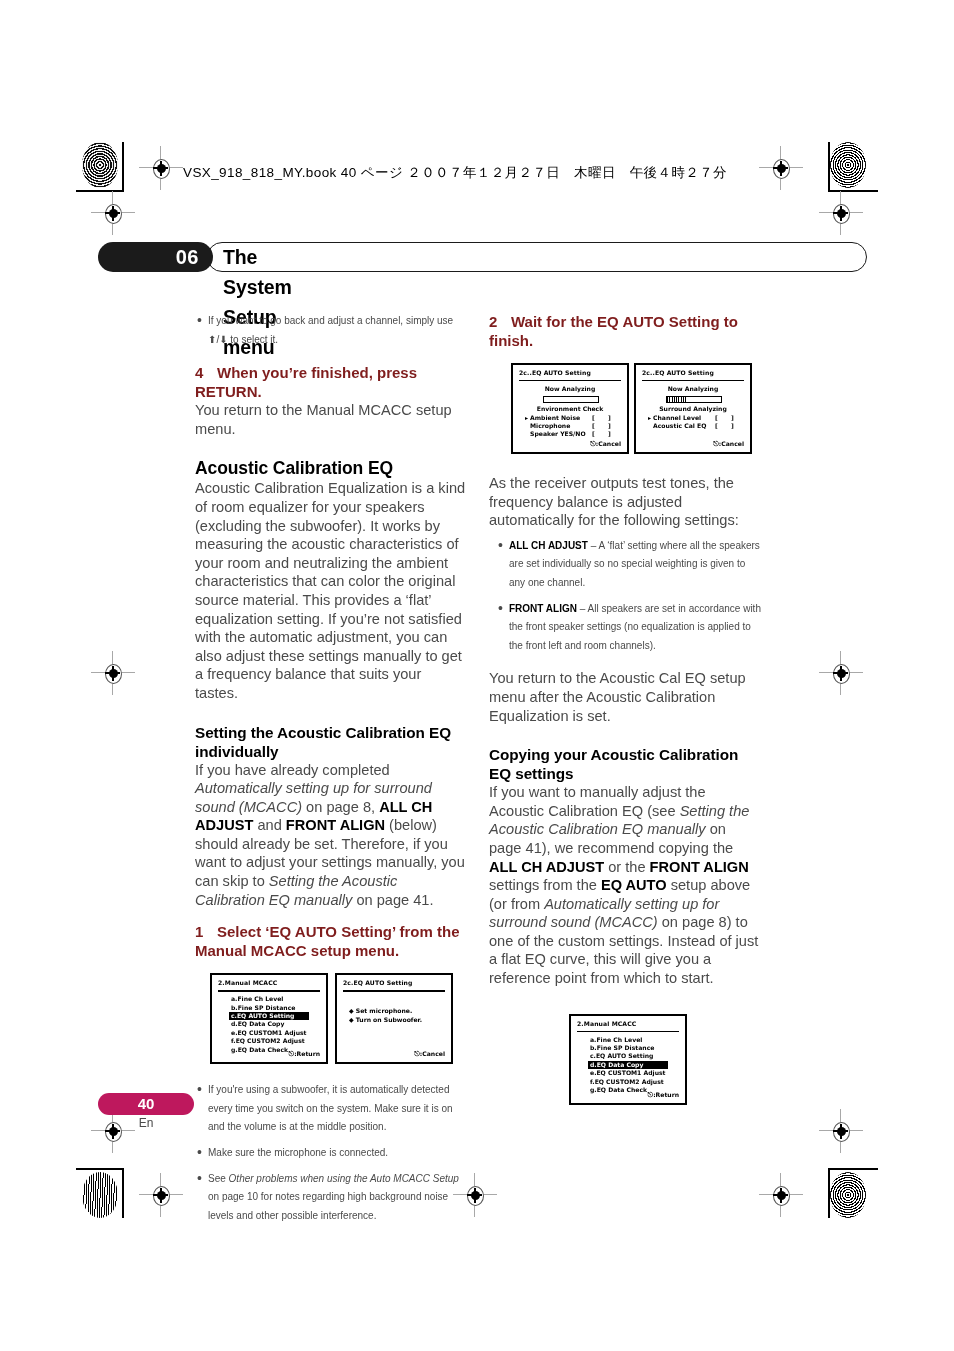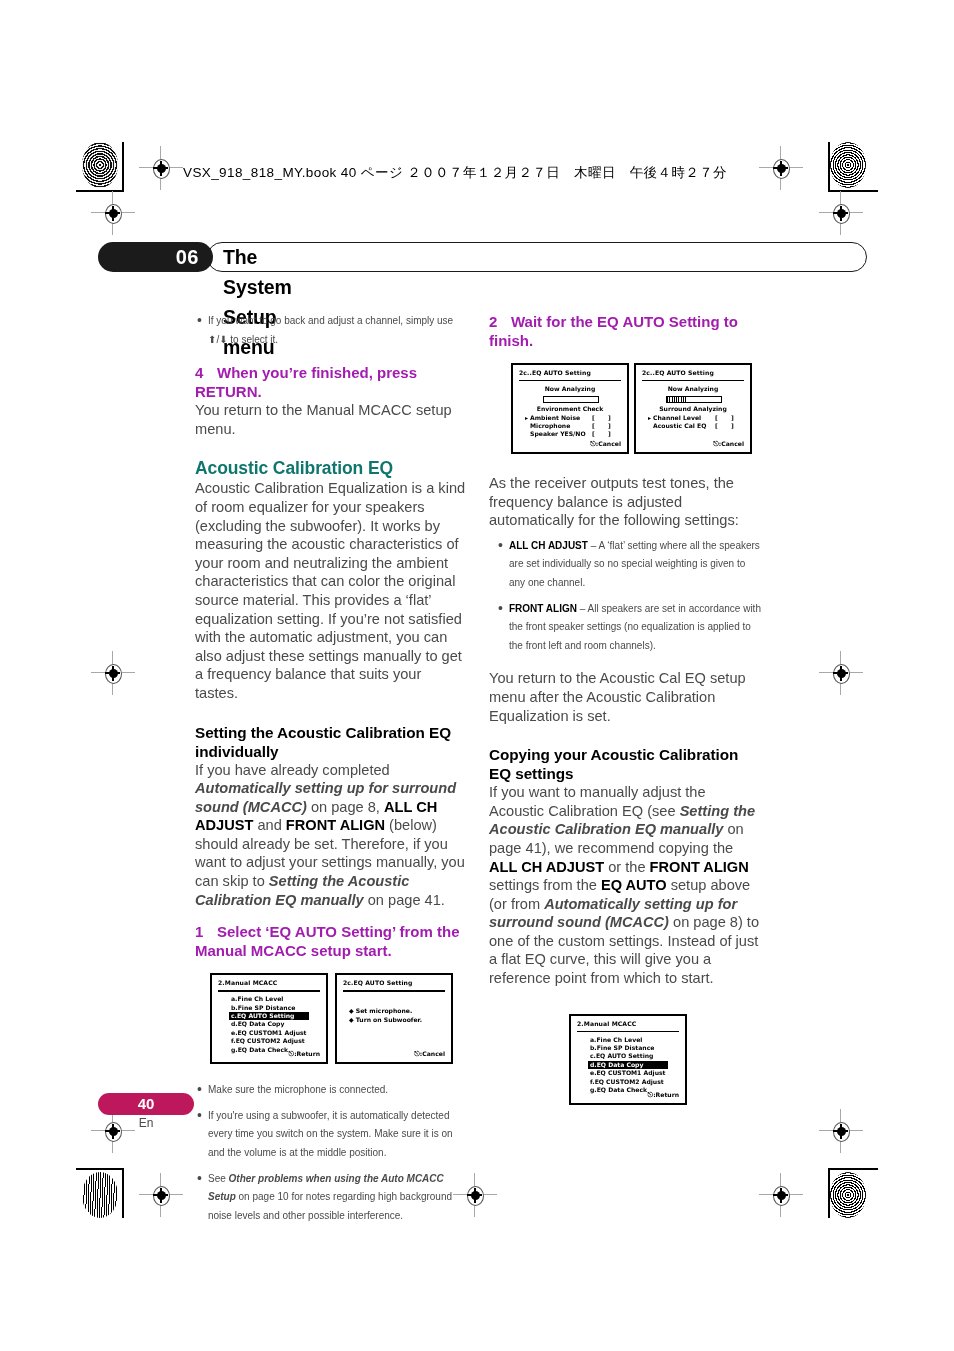--- a/index.html
+++ b/index.html
@@ -118,37 +118,37 @@
   }
   .body { color: #4a4a4a; }
   .gap-s { height: 7px; }
   .gap-m { height: 13px; }
   .gap-l { height: 20px; }
 
   h2.head {
     margin: 0;
     font-size: 17.5px;
     font-weight: bold;
-    color: #0f766e;
+    color: #000000;
     line-height: 21px;
     letter-spacing: -0.1px;
   }
   h3.subhead {
     margin: 0;
     font-size: 15.3px;
     font-weight: bold;
     color: #000;
     line-height: 19px;
     letter-spacing: -0.05px;
   }
 
   .step {
     font-size: 15px;
     font-weight: bold;
-    color: #a21caf;
+    color: #7f1d1d;
     line-height: 19px;
   }
   .step .n { display: inline-block; width: 22px; }
 
   ul.bul { margin: 0; padding: 0; list-style: none; }
   ul.bul li {
     position: relative;
     padding-left: 13px;
     font-size: 10px;
     line-height: 18.6px;
@@ -157,21 +157,21 @@
   }
   ul.bul li:before {
     content: "\2022";
     position: absolute; left: 2px; top: -1px;
     font-size: 14px; color: #4a4a4a;
   }
   ul.bul.indent li { padding-left: 20px; }
   ul.bul.indent li:before { left: 9px; }
 
   b, strong { color: #000; font-weight: bold; }
-  i, em { font-style: italic; font-weight: bold; }
+  i, em { font-style: italic; }
 
   
   .osd {
     position: relative;
     width: 118px; height: 91px;
     border: 2.6px solid #000;
     background: #fff;
     box-sizing: border-box;
     font-family: "DejaVu Sans", sans-serif;
     overflow: hidden;
@@ -378,21 +378,21 @@
   <p class="body">Acoustic Calibration Equalization is a kind of room equalizer for your speakers (excluding the subwoofer). It works by measuring the acoustic characteristics of your room and neutralizing the ambient characteristics that can color the original source material. This provides a ‘flat’ equalization setting. If you’re not satisfied with the automatic adjustment, you can also adjust these settings manually to get a frequency balance that suits your tastes.</p>
 
   <div class="gap-l"></div>
 
   <h3 class="subhead">Setting the Acoustic Calibration EQ individually</h3>
   <p class="body"><span>If you have already completed </span><em>Automatically setting up for surround sound (MCACC)</em><span> on page 8, </span><b>ALL CH ADJUST</b><span> and </span><b>FRONT ALIGN</b><span> (below) should already be set. Therefore, if you want to adjust your settings manually, you can skip to </span><em>Setting the Acoustic Calibration EQ manually</em><span> on page 41.</span></p>
 
   <div class="gap-m"></div>
 
   <div class="step">
-    <span class="n">1</span><span>Select ‘EQ AUTO Setting’ from the Manual MCACC setup start.</span>
+    <span class="n">1</span><span>Select ‘EQ AUTO Setting’ from the Manual MCACC setup menu.</span>
   </div>
 
   <div class="gap-m"></div>
 
   <div style="position:relative; height:95px;">
     <div class="osd" style="position:absolute; left:15px; top:0;">
       <div class="osd-title">2.Manual  MCACC</div>
       <div class="osd-rule"></div>
       <div class="osd-list">
         <span class="row">a.Fine  Ch  Level</span>
@@ -413,22 +413,22 @@
         <span class="row"><span>◆</span> <span>Set  microphone.</span></span>
         <span class="row"><span>◆</span> <span>Turn  on  Subwoofer.</span></span>
       </div>
       <div class="osd-foot"><span class="ricon">⎋</span><span>:Cancel</span></div>
     </div>
   </div>
 
   <div class="gap-m"></div>
 
   <ul class="bul">
+    <li><span>If you're using a subwoofer, it is automatically detected every time you switch on the system. Make sure it is on and the volume is at the middle position.</span></li>
     <li><span>Make sure the microphone is connected.</span></li>
-    <li><span>If you're using a subwoofer, it is automatically detected every time you switch on the system. Make sure it is on and the volume is at the middle position.</span></li>
     <li><span>See </span><em>Other problems when using the Auto MCACC Setup</em><span> on page 10 for notes regarding high background noise levels and other possible interference.</span></li>
   </ul>
 
 </div>
 
 <div class="col col-right">
 
   <div class="step">
     <span class="n">2</span><span>Wait for the EQ AUTO Setting to finish.</span>
   </div>

